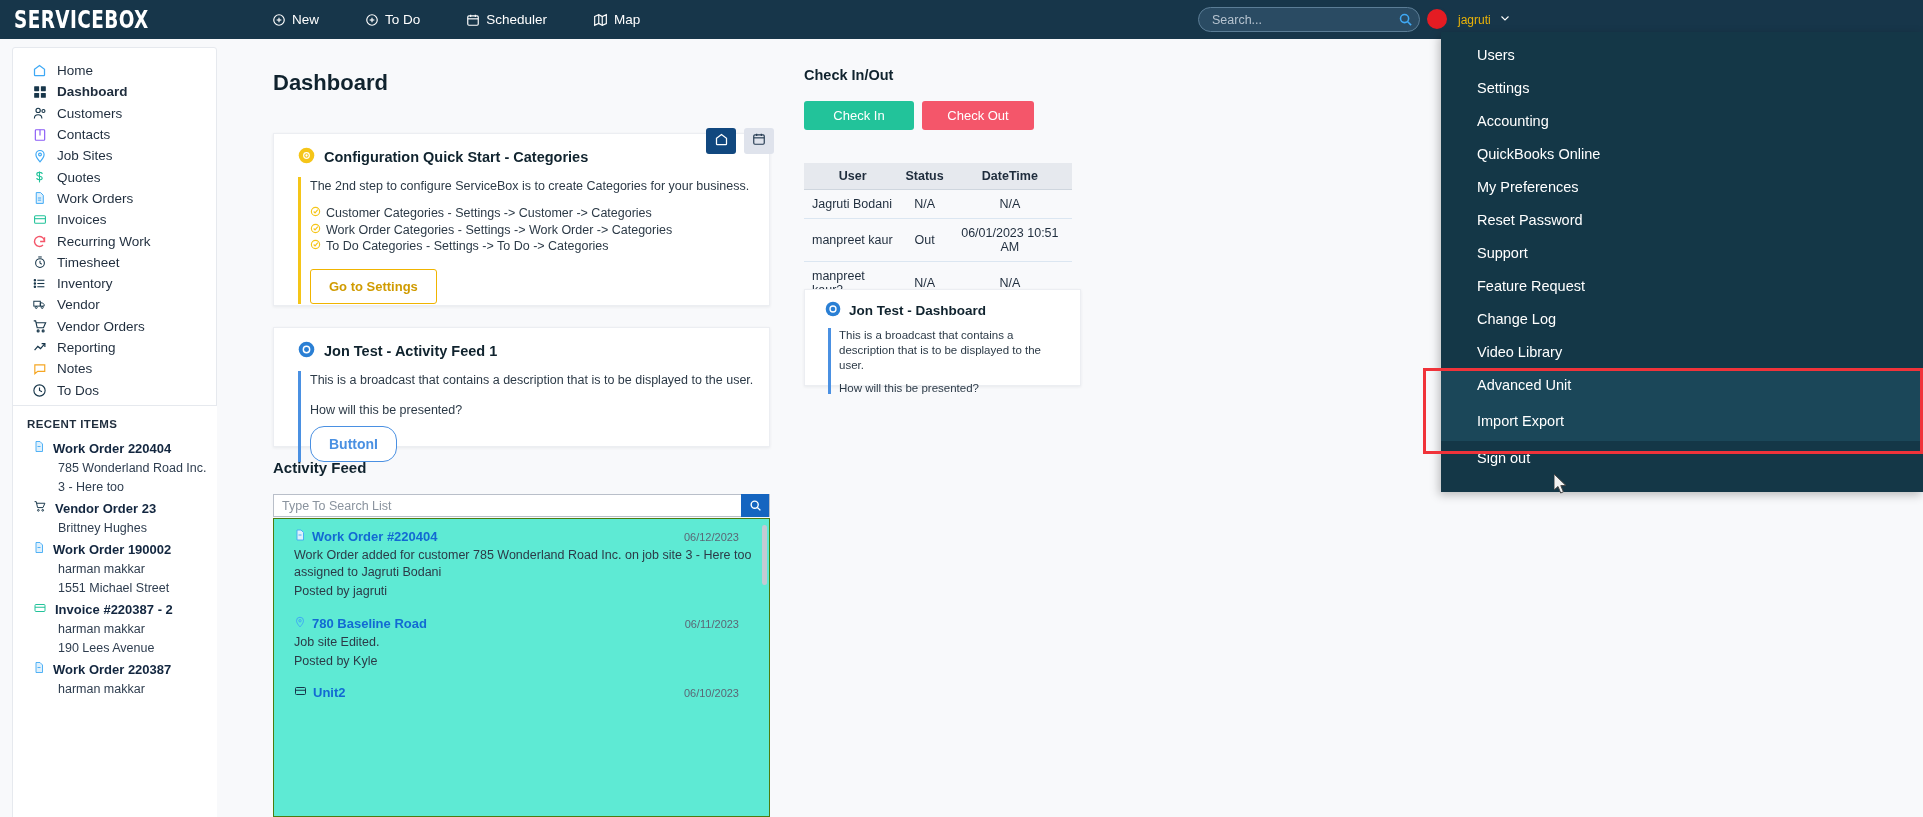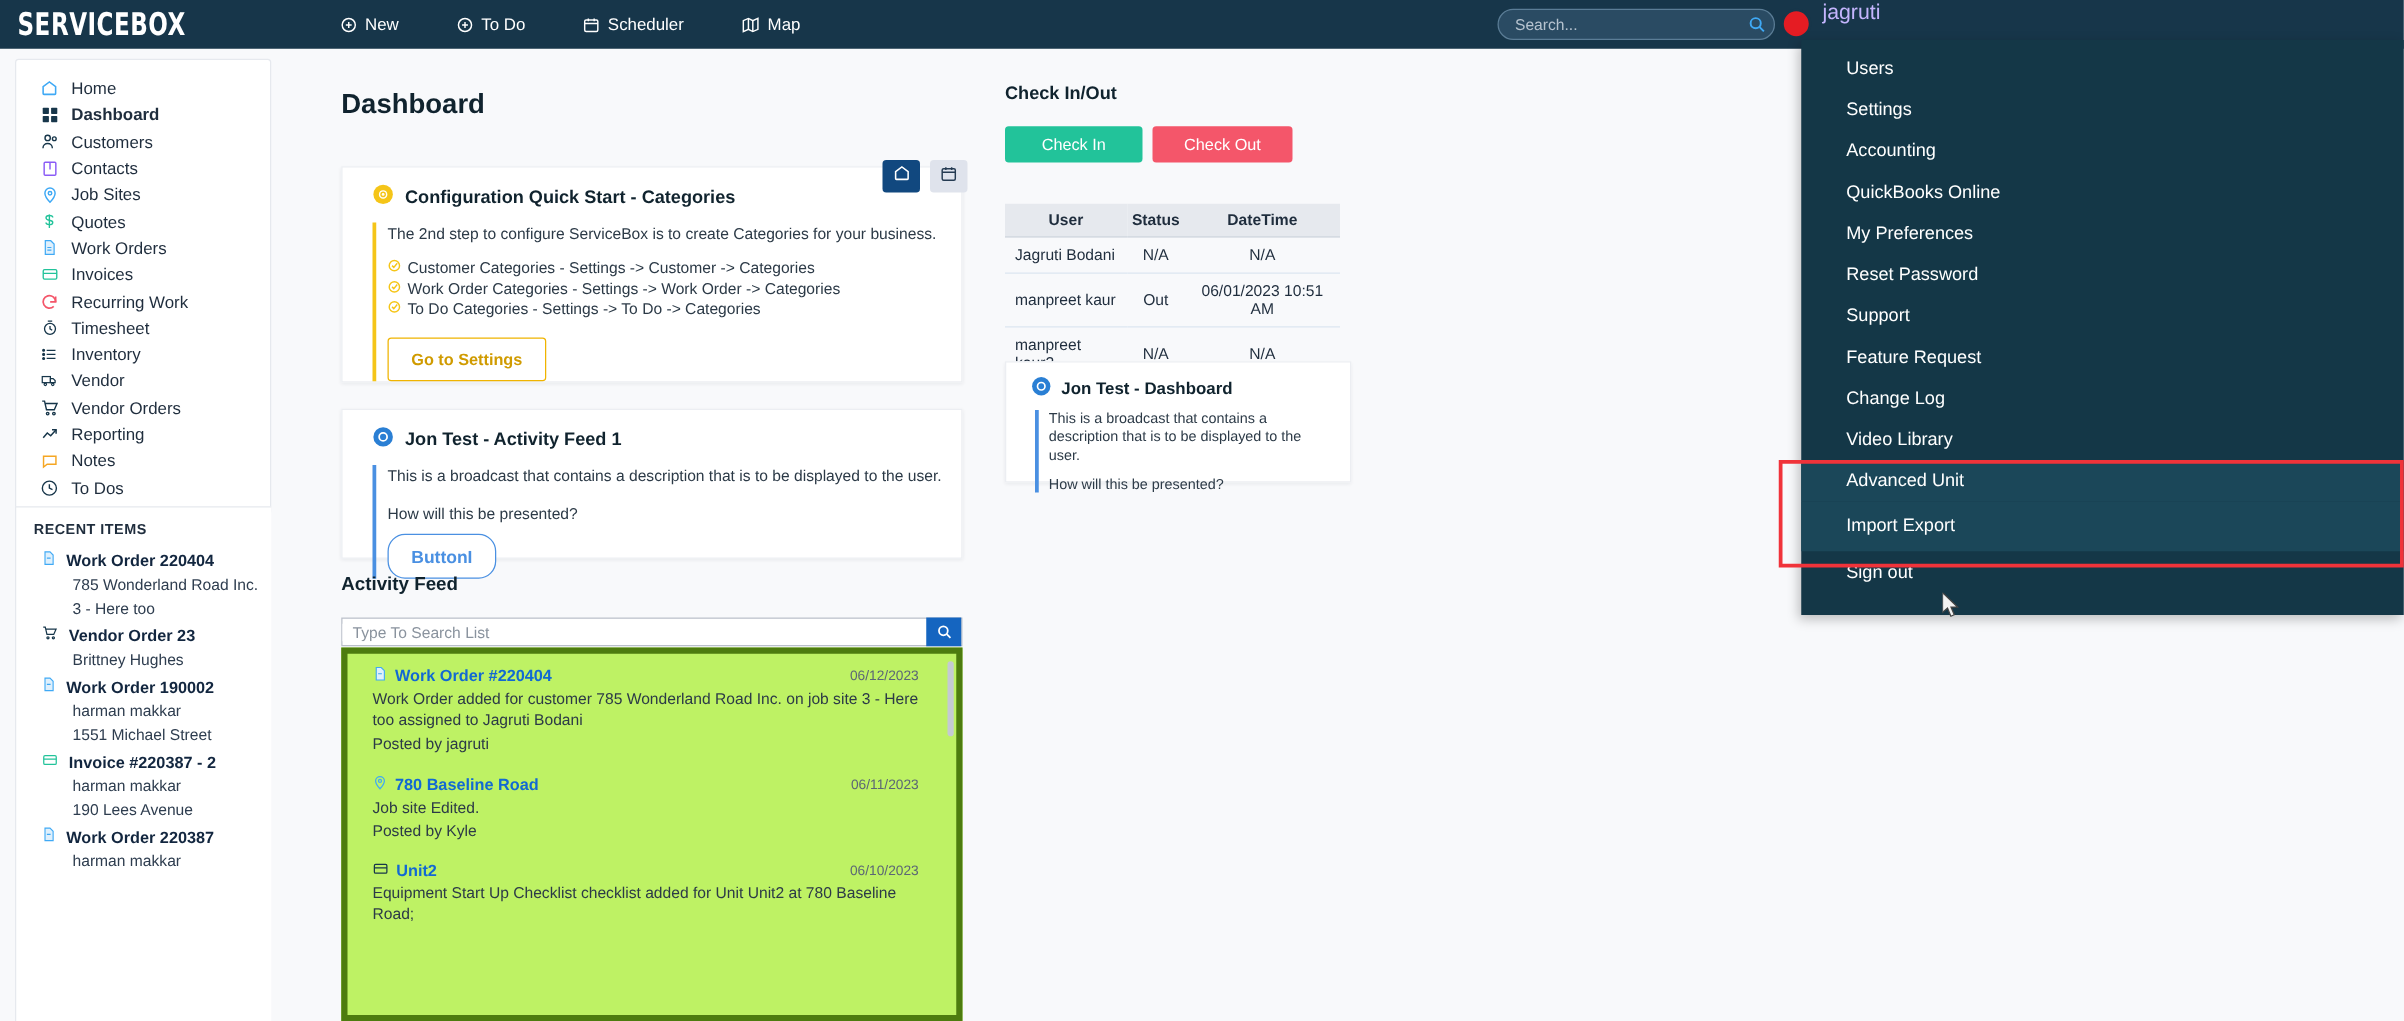--- a/index.html
+++ b/index.html
@@ -39,22 +39,22 @@
   }
   .searchwrap input::placeholder { color: #b6c3cf; }
   .search-btn { margin-left: auto; margin-right: 6px; cursor: pointer; display:flex; }
   .notif-dot {
     position: absolute; left: 1425px; top: 7px;
     width: 24px; height: 24px; border-radius: 50%;
     background: #e51c23; border: 2px solid #17364a;
   }
   .user-menu {
     position: absolute; left: 1448px; top: 0; height: 39px;
-    display: flex; align-items: center; gap: 8px; color: #c4b5fd;
-    font-size: 17px; cursor: pointer; padding: 0 10px; flex-direction: column;
+    display: flex; align-items: center; gap: 8px; color: #eab308;
+    font-size: 12px; cursor: pointer; padding: 0 10px;
   }
 
   
   .dropdown {
     position: absolute; left: 1441px; top: 32px; width: 482px; height: 460px;
     background: #143747; z-index: 50;
     box-shadow: -2px 3px 9px rgba(0,0,0,.25);
   }
   .dd-item {
     height: 33px; display: flex; align-items: center;
@@ -151,21 +151,21 @@
     border: 0; outline: 0; flex: 1; font-size: 12.5px; color: #6b7683;
     padding-left: 8px; font-family: "Liberation Sans", sans-serif;
   }
   .feed-search input::placeholder { color: #8a939e; }
   .feed-search .go {
     width: 28px; height: 23px; background: #1565c0; display: flex;
     align-items: center; justify-content: center; cursor: pointer;
   }
   .feed-list {
     position: absolute; left: 273px; top: 518px; width: 497px; height: 299px;
-    background: #bef264; border: 5px solid #4d7c0f; overflow: hidden;
+    background: #5eead4; border: 1px solid #4d7c0f; overflow: hidden;
   }
   .feed-item { padding: 9px 16px 6px 20px; position: relative; }
   .feed-row1 { display: flex; align-items: center; }
   .feed-link {
     display: flex; align-items: center; gap: 6px;
     color: #1269d3; font-size: 13px; font-weight: 700; cursor: pointer;
   }
   .feed-date { margin-left: auto; font-size: 11px; color: #5b6675; padding-right: 14px; }
   .feed-desc { font-size: 12.5px; color: #2c3a47; line-height: 17px; margin-top: 2px; }
   .feed-scroll {
@@ -640,21 +640,20 @@
     <div class="feed-row1">
       <span class="feed-link">
         <span><svg width="13" height="12" viewBox="0 0 24 24" fill="none" stroke="#17364a" stroke-width="2">
               <rect x="2" y="5" width="20" height="14" rx="2"></rect>
               <line x1="2" y1="10.5" x2="22" y2="10.5"></line>
             </svg></span>
         <span>Unit2</span>
       </span>
       <span class="feed-date">06/10/2023</span>
     </div>
-    <div class="feed-desc">Equipment Start Up Checklist checklist added for Unit Unit2 at 780 Baseline Road;</div>
   </div>
 </div>
 
 <div class="cio-title">Check In/Out</div>
 <button class="btn-checkin">Check In</button>
 <button class="btn-checkout">Check Out</button>
 
 <table class="cio-table">
   <thead>
     <tr>

